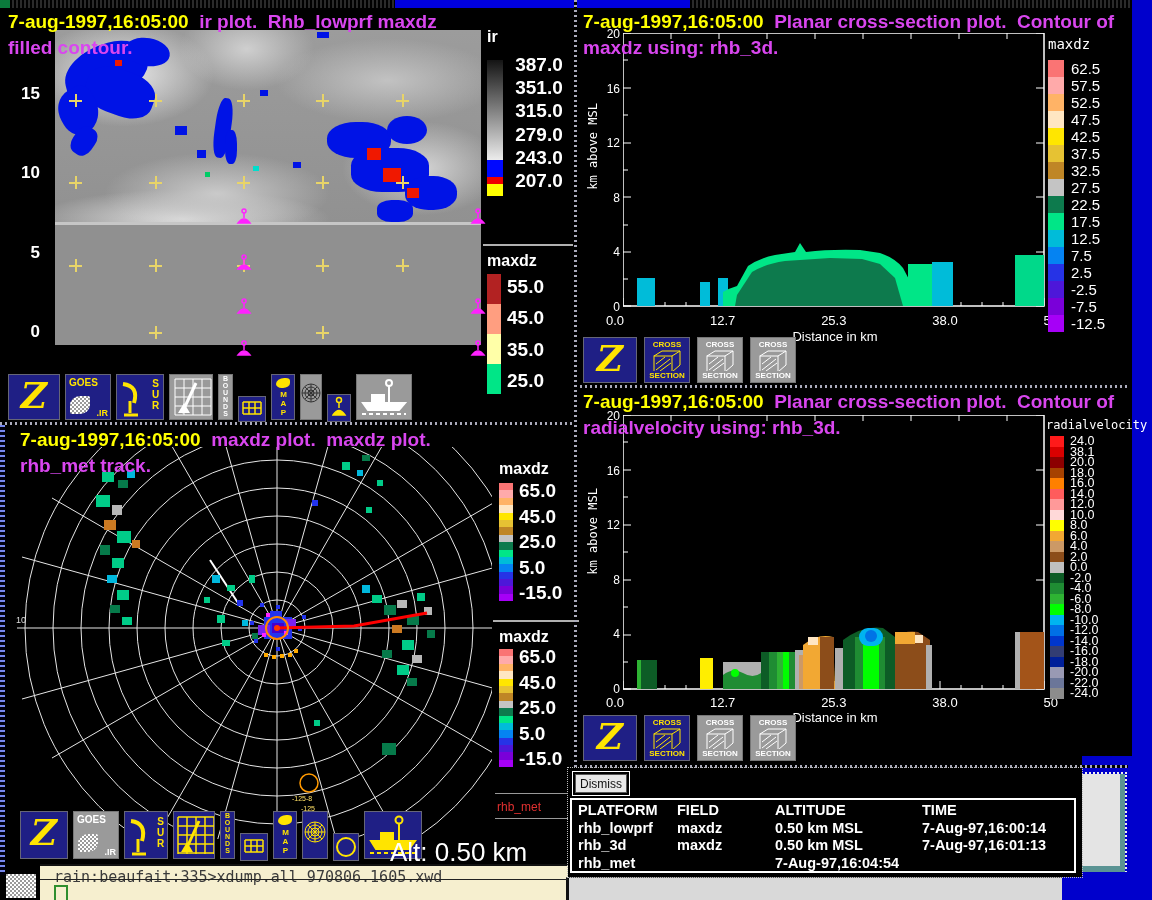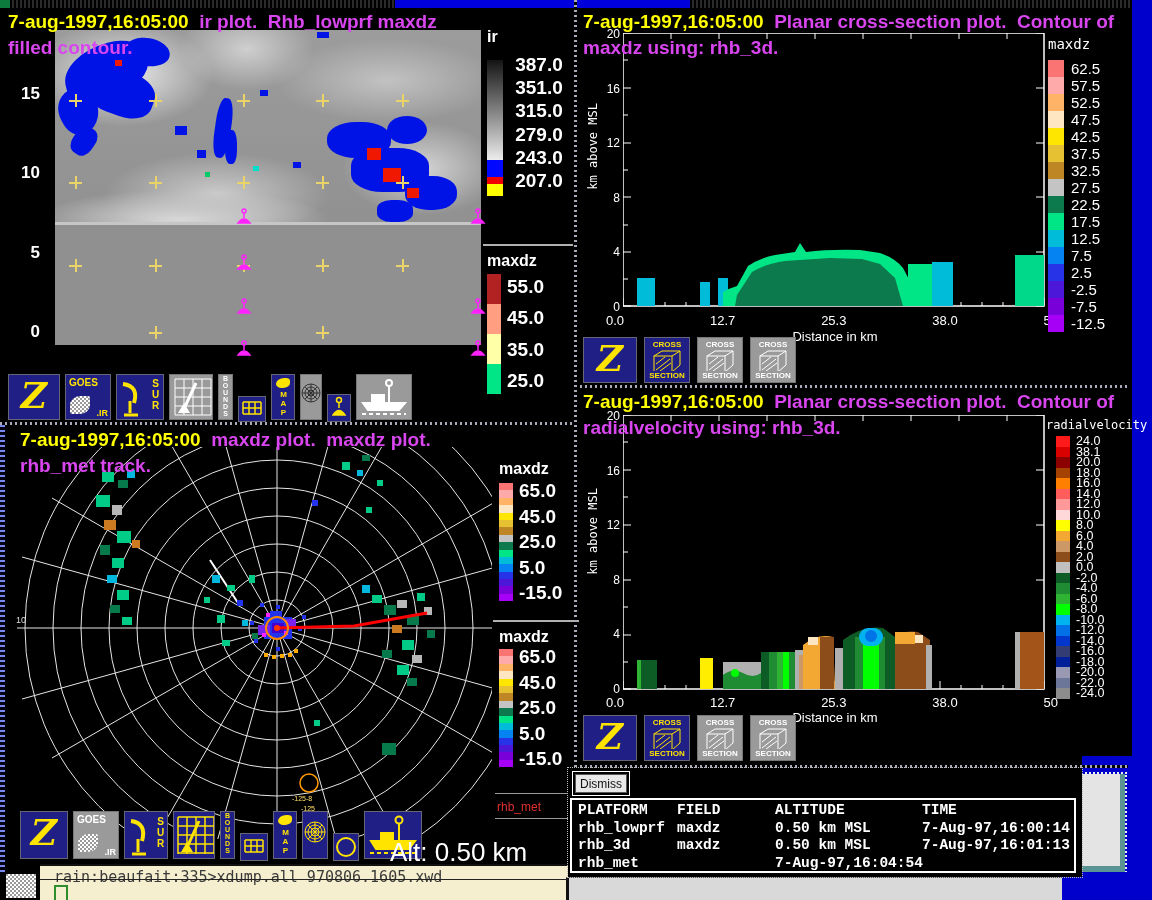--- a/index.html
+++ b/index.html
@@ -33,21 +33,21 @@
   .grayic{background:#9a9a9a;color:#ffffff;border-color:#777;}
   .zglyph{font-family:"DejaVu Serif",serif;font-style:italic;font-weight:bold;font-size:36px;
           line-height:40px;display:block;text-align:center;}
   .vtext{writing-mode:vertical-rl;text-orientation:upright;font-weight:bold;line-height:1;}
   .xsecbtn{width:46px;height:46px;display:flex;flex-direction:column;align-items:center;
            justify-content:space-between;padding:2px 0;box-sizing:border-box;font-size:8px;font-weight:bold;}
   .checker{background:repeating-conic-gradient(#ffffff 0% 25%, #9a9a9a 0% 50%);background-size:4px 4px;}
   .dot-v{background:repeating-linear-gradient(180deg,#aab 0 2px,#000 2px 5px);}
   .dot-h{background:repeating-linear-gradient(90deg,#aab 0 2px,#000 2px 5px);}
   .mono{font-family:"DejaVu Sans Mono",monospace;}
-  .trow{display:flex;white-space:pre;font-family:Liberation Mono, monospace;
+  .trow{display:flex;white-space:pre;font-family:Liberation Sans, sans-serif;
         font-weight:bold;font-size:14.5px;line-height:17.5px;color:#fff;}
   .tc{flex:none;overflow:visible;white-space:pre;}
   .c1{width:99px;} .c2{width:98px;} .c3{width:147px;} .c4{width:165px;}
   .vstripe{height:100%;flex:none;}
   .plus{position:absolute;width:13px;height:13px;
     background:linear-gradient(#e8d468,#e8d468) center/13px 2px no-repeat,
                linear-gradient(#e8d468,#e8d468) center/2px 13px no-repeat;}
   .bb{position:absolute;background:#0013e6;}
   .rd{position:absolute;background:#f01800;}
   .barbtn{display:flex;align-items:center;justify-content:center;font-size:13px;flex:none;box-sizing:border-box;}
@@ -712,21 +712,21 @@
 
     <span class="tick">0.0</span>
         <span class="tick">12.7</span>
         <span class="tick">25.3</span>
         <span class="tick">38.0</span>
         <span class="tick">50</span>
       </div>
     <div class="abs axlab" style="left:150px;top:322px;width:210px;">Distance in km</div>
     <div class="abs" style="left:466px;top:0;width:82px;">
       <div class="abs mono" style="left:0;top:30px;font-size:12px;">radialvelocity</div>
-      <div class="abs" style="left:10px;top:48px;">
+      <div class="abs" style="left:4px;top:48px;">
 
       <div class="vrow">
             <span class="sw" style="background: rgb(255, 26, 26);"></span>
             <span class="cbv">24.0</span>
           </div>
           <div class="vrow">
             <span class="sw" style="background: rgb(217, 0, 0);"></span>
             <span class="cbv">38.1</span>
           </div>
           <div class="vrow">

